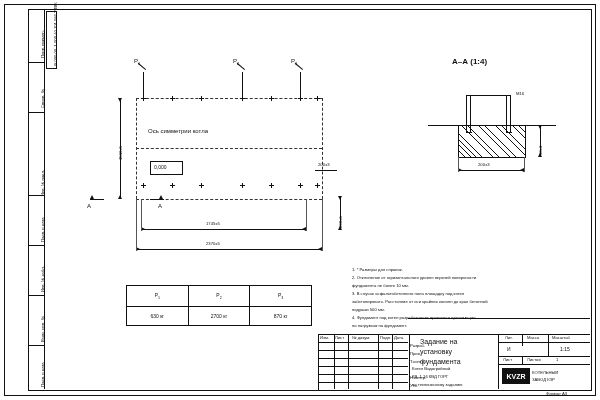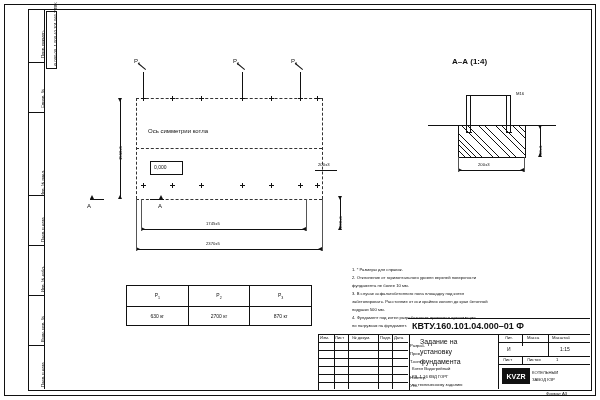--- a/index.html
+++ b/index.html
@@ -197,21 +197,20 @@
     </tr>
     <tr>
       <td style="height:18px;">630 кг</td>
       <td>2700 кг</td>
       <td>870 кг</td>
     </tr>
   </tbody>
     </table>
 
   <div class="ln" style="left:408px;top:318px;width:182px;height:1px;"></div>
-  <div class="txt bold" style="left:412px;top:321px;font-size:9px;">КВТУ.160.101.04.000–01  Ф</div>
   <div class="ln" style="left:408px;top:334px;width:182px;height:1px;"></div>
 
   <div class="txt" style="left:420px;top:338px;font-size:7px;">Задание на</div>
   <div class="txt" style="left:420px;top:348px;font-size:7px;">установку</div>
   <div class="txt" style="left:420px;top:358px;font-size:7px;">фундамента</div>
 
   <div class="ln" style="left:498px;top:334px;width:1px;height:55px;"></div>
   <div class="ln" style="left:522px;top:334px;width:1px;height:12px;"></div>
   <div class="ln" style="left:548px;top:334px;width:1px;height:22px;"></div>
   <div class="ln" style="left:498px;top:342px;width:92px;height:1px;"></div>

